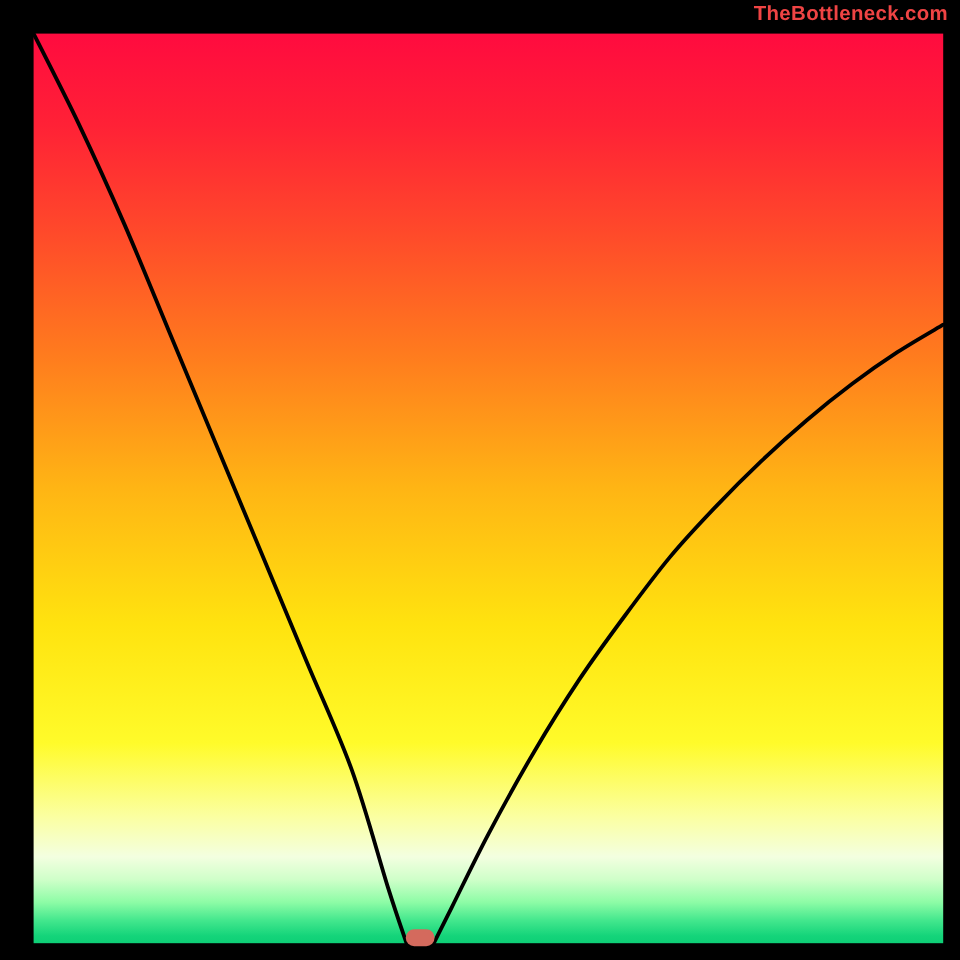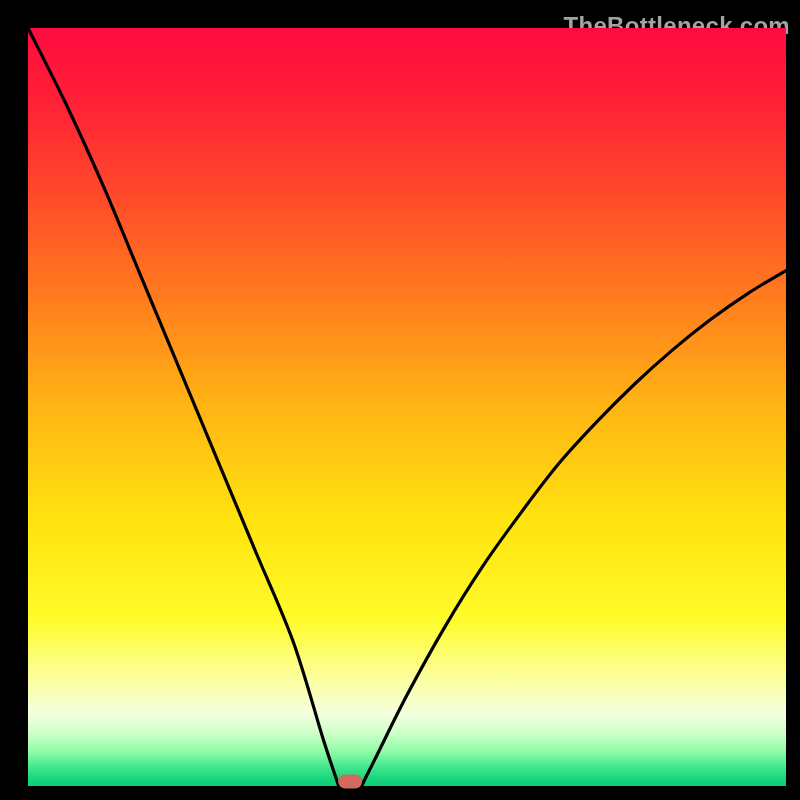--- a/index.html
+++ b/index.html
@@ -13,26 +13,26 @@
   .frame {
     position: absolute;
     left: 0;
     top: 0;
     width: 800px;
     height: 800px;
     background: #000;
   }
   .watermark {
     position: absolute;
-    top: 12px;
+    top: 2px;
     right: 10px;
     font-family: Arial, Helvetica, sans-serif;
-    font-size: 24px;
+    font-size: 17px;
     font-weight: 600;
-    color: #a3a3a3;
+    color: #ef4444;
     letter-spacing: 0.3px;
   }
   svg {
     display: block;
     position: absolute;
     left: 0;
     top: 0;
   }
 </style>
 </head>

